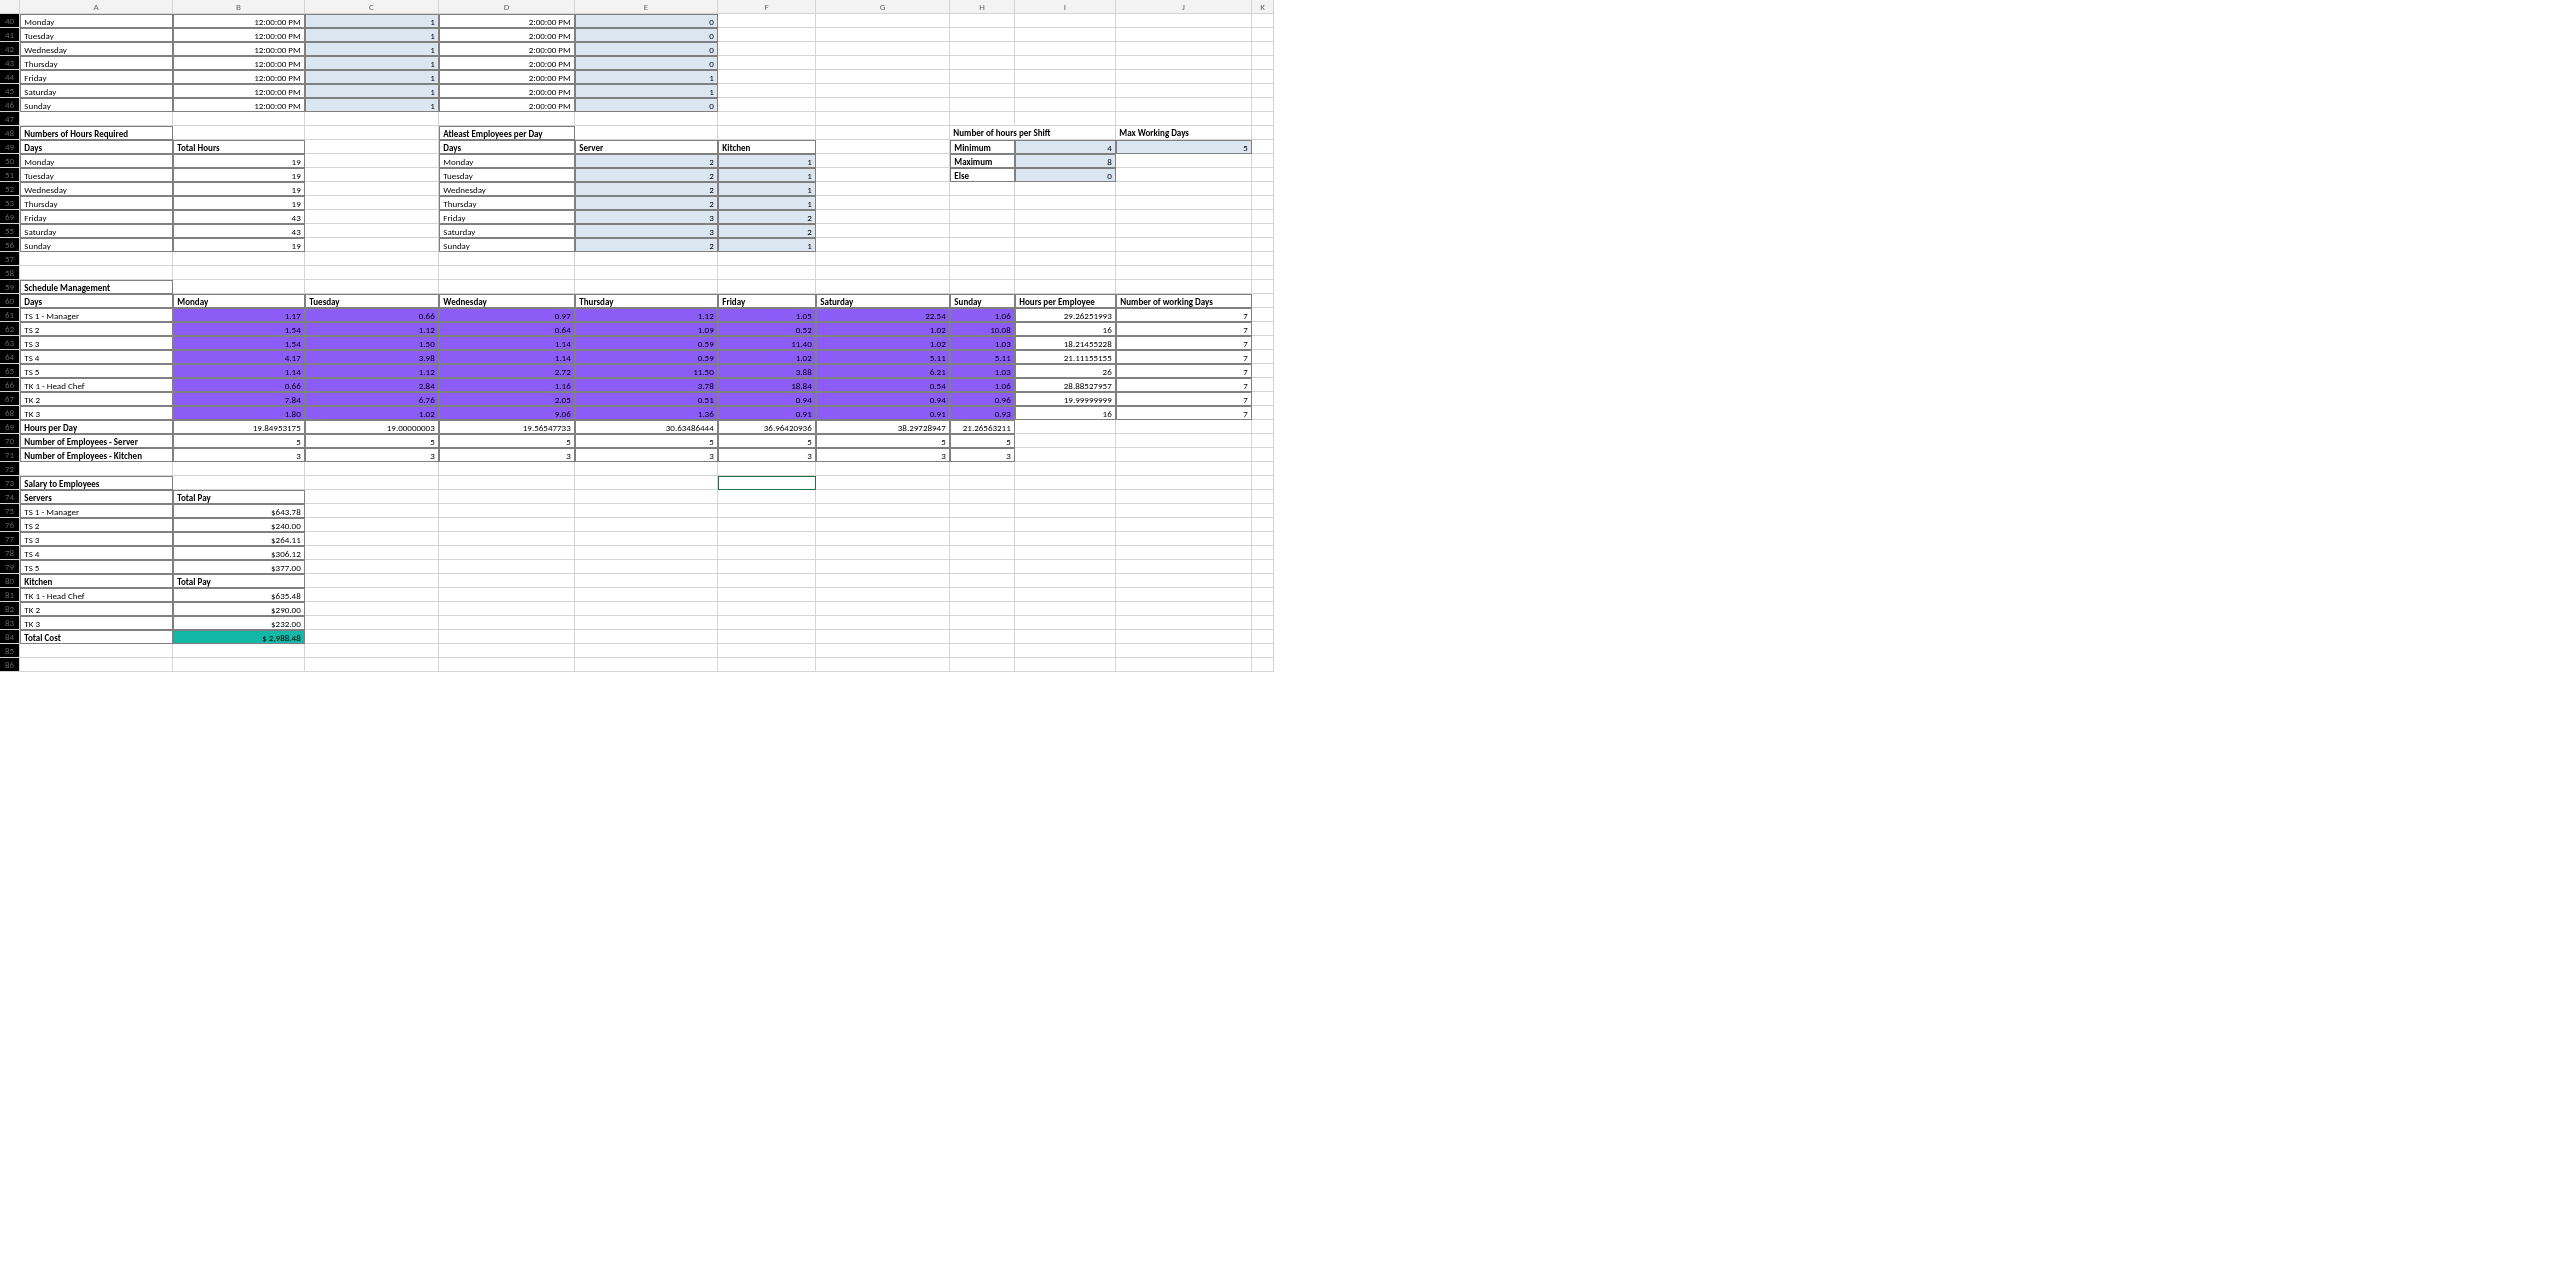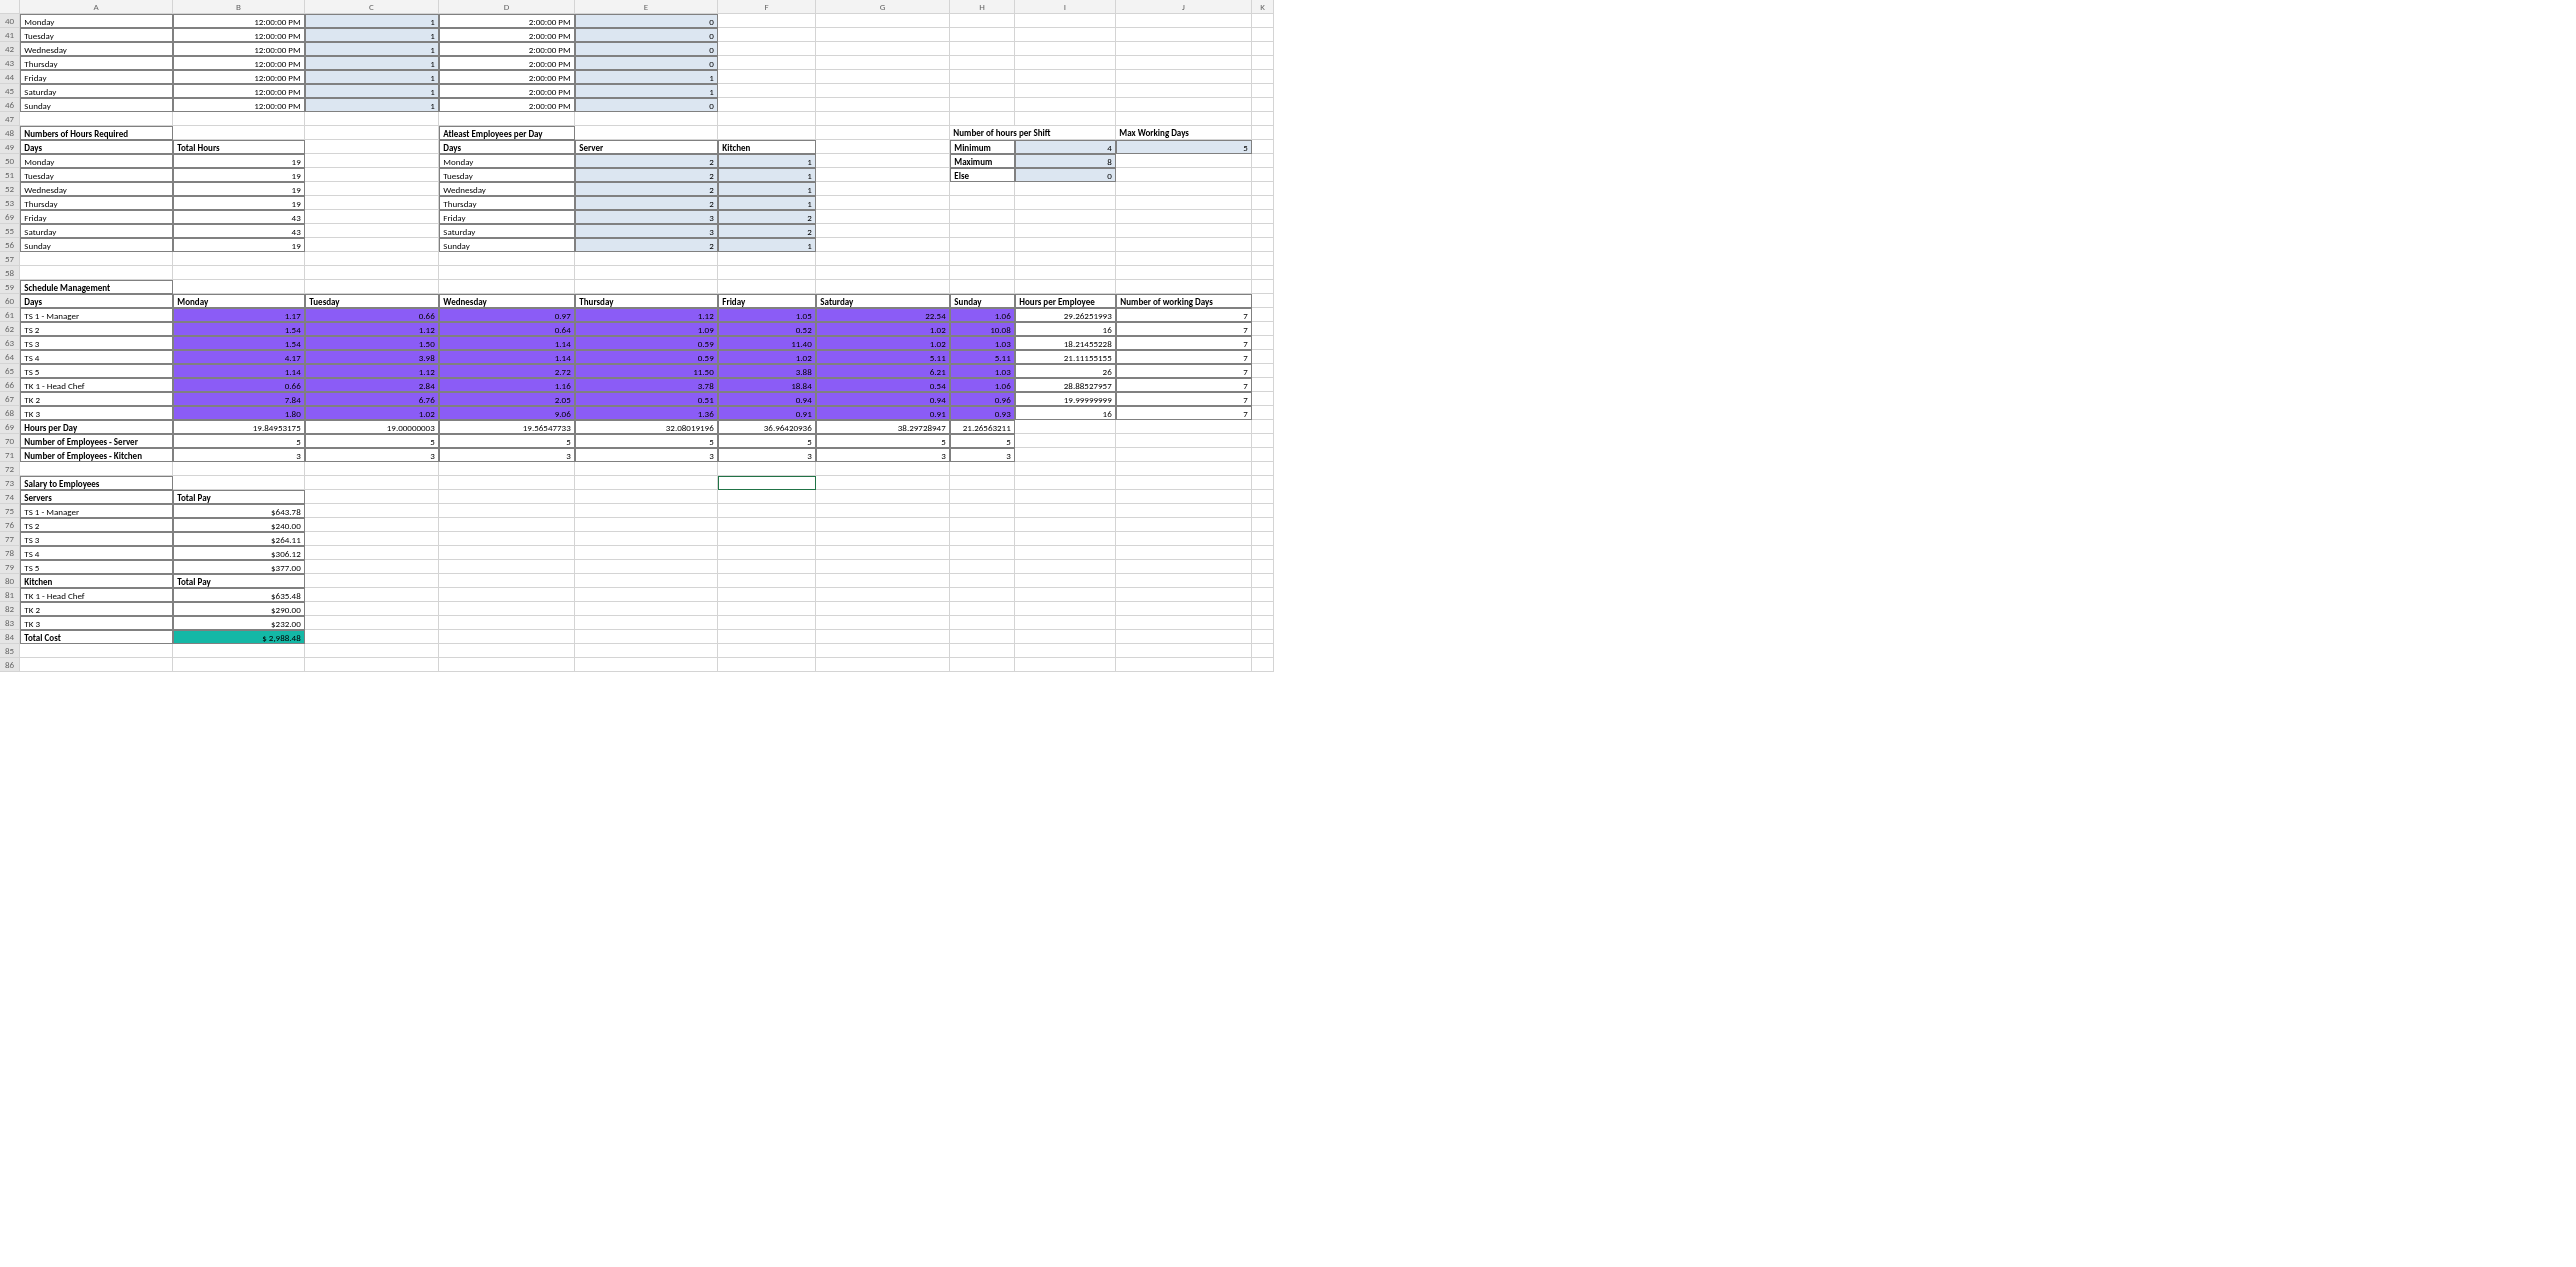--- a/index.html
+++ b/index.html
@@ -19,21 +19,21 @@
   .hdr {
     background: #f3f3f3;
     border-right: 0.8px solid #d4d4d4;
     border-bottom: 0.8px solid #d4d4d4;
     text-align: center;
     line-height: 14px;
     font-size: 9px;
     color: #666;
   }
   .rowhdr {
-    background: #e5e5e5;
+    background: #000000;
     border-right: 0.8px solid #d4d4d4;
     border-bottom: 0.8px solid #d4d4d4;
     text-align: center;
     line-height: 14px;
     color: #666;
   }
   .cell {
     border-right: 0.8px solid #d4d4d4;
     border-bottom: 0.8px solid #d4d4d4;
     padding: 0 3.3px;
@@ -417,21 +417,21 @@
     <div class="cell bthin right fillyellow">0.91</div>
     <div class="cell bthin right fillyellow">0.93</div>
     <div class="cell bthin right">16</div>
     <div class="cell bthin right">7</div>
     <div class="cell"></div>
     <div class="rowhdr">69</div>
     <div class="cell bthin bold left">Hours per Day</div>
     <div class="cell bthin right">19.84953175</div>
     <div class="cell bthin right">19.00000003</div>
     <div class="cell bthin right">19.56547733</div>
-    <div class="cell bthin right">32.08019196</div>
+    <div class="cell bthin right">30.63486444</div>
     <div class="cell bthin right">36.96420936</div>
     <div class="cell bthin right">38.29728947</div>
     <div class="cell bthin right">21.26563211</div>
     <div class="cell"></div>
     <div class="cell"></div>
     <div class="cell"></div>
     <div class="rowhdr">70</div>
     <div class="cell bthin bold left">Number of Employees - Server</div>
     <div class="cell bthin right">5</div>
     <div class="cell bthin right">5</div>

